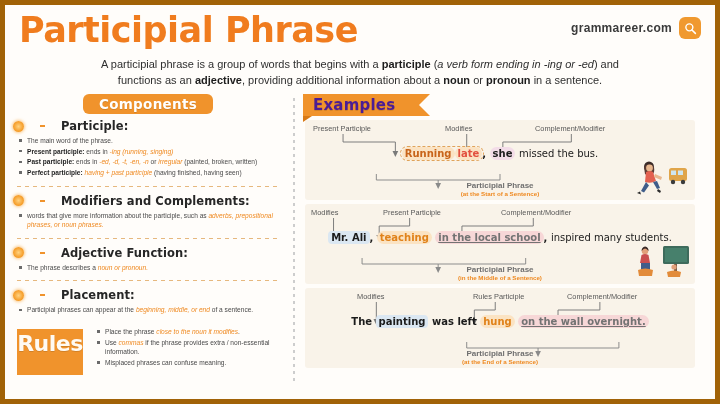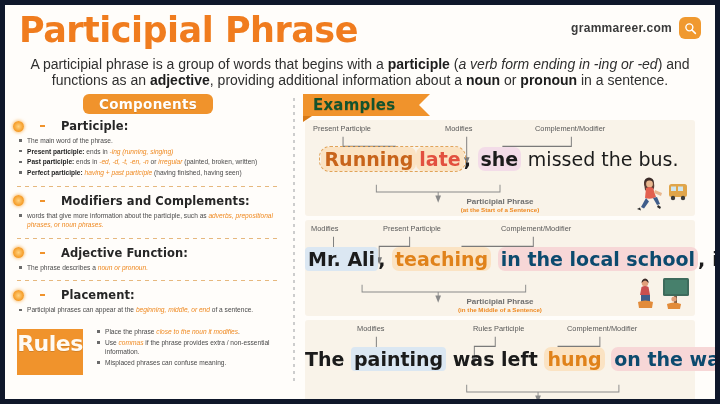--- a/index.html
+++ b/index.html
@@ -3,21 +3,21 @@
 <meta charset="utf-8">
 <style>
   html,body{margin:0;padding:0;}
   body{
     width:720px;height:404px;overflow:hidden;
     font-family:"Liberation Sans","DejaVu Sans",sans-serif;
     background:#ffffff;
   }
   .frame{
     position:relative;width:720px;height:404px;box-sizing:border-box;
-    border:5px solid #0f172a;background:#fffdfa;overflow:hidden;
+    border:5px solid #a16207;background:#fffdfa;overflow:hidden;
   }
   
   .header{position:relative;height:52px;}
   .title{
     position:absolute;left:14px;top:2px;
     font-size:35px;line-height:46px;font-weight:bold;
     color:#f07c1e;letter-spacing:-0.5px;
     font-family:"DejaVu Sans","Liberation Sans",sans-serif;
   }
   .brand{
@@ -25,21 +25,21 @@
   }
   .brand-text{font-size:12px;font-weight:bold;color:#3b3b3b;letter-spacing:0.3px;}
   .brand-btn{
     width:22px;height:22px;border-radius:6px;background:#f0992f;
     display:flex;align-items:center;justify-content:center;
   }
   .brand-btn svg{display:block;}
   
   .intro{
     padding:0 16px;text-align:center;color:#2f2f2f;
-    font-size:14px;line-height:15.5px;
+    font-size:11px;line-height:15.5px;
   }
   .intro b{font-weight:bold;color:#1d1d1d;}
   .intro i{font-style:italic;}
   
   .body{position:relative;display:flex;height:290px;padding-top:6px;}
   .col-left{width:288px;position:relative;padding:0 8px 0 6px;box-sizing:border-box;}
   .divider{
     width:2px;margin-top:4px;
     background-image:linear-gradient(to bottom,#cdcdcd 0 3px,transparent 3px 7px);
     background-size:2px 7px;
@@ -90,51 +90,51 @@
     text-shadow:0 1px 0 rgba(0,0,0,.12);
   }
   .rules-list{position:absolute;left:80px;top:2px;right:2px;}
   .rules-list li{font-size:6.5px;line-height:9px;color:#4a4a4a;margin-bottom:1px;}
   
   .ribbon{
     position:relative;width:116px;height:22px;background:#f0932c;margin-left:2px;
     display:flex;align-items:center;
   }
   .ribbon span{
-    color:#14532d;font-size:15px;font-weight:bold;padding-left:10px;letter-spacing:0.2px;
+    color:#4c1d95;font-size:15px;font-weight:bold;padding-left:10px;letter-spacing:0.2px;
     font-family:"DejaVu Sans","Liberation Sans",sans-serif;
     text-shadow:0 1px 0 rgba(0,0,0,.12);
   }
   .ribbon:after{
     content:"";position:absolute;right:-11px;top:0;width:0;height:0;
     border-top:11px solid #f0932c;border-bottom:11px solid #f0932c;border-right:11px solid transparent;
   }
   .ribbon:before{
     content:"";position:absolute;left:0;bottom:-6px;width:9px;height:6px;background:#d87a17;
     clip-path:polygon(0 0,100% 0,0 100%);
   }
   .ex{
     position:relative;background:#f9f3e9;border-radius:3px;margin:4px 20px 0 4px;
-    height:96px;
+    height:80px;
   }
   .ex-labels{position:relative;height:26px;}
   .lbl{
     position:absolute;font-size:7.4px;color:#585858;white-space:nowrap;
     font-weight:normal;
   }
   .sentence{
     position:absolute;left:0;right:0;top:28px;text-align:center;
-    font-size:19px;font-weight:bold;color:#1b1b1b;white-space:nowrap;
+    font-size:10px;font-weight:bold;color:#1b1b1b;white-space:nowrap;
     font-family:"DejaVu Sans","Liberation Sans",sans-serif;
   }
   .sentence .plain{font-weight:normal;color:#1b1b1b;}
   .w-blue{background:#dbe7f2;border-radius:4px;padding:1px 3px;color:#1b1b1b;}
   .w-pink{background:#f3dce8;border-radius:7px;padding:1px 3px;color:#1b1b1b;}
   .w-orange{background:#fbe3c3;border-radius:7px;padding:1px 3px;color:#e0821a;}
-  .w-red{background:#f7d7d7;border-radius:7px;padding:1px 3px;color:#0c4a6e;}
+  .w-red{background:#f7d7d7;border-radius:7px;padding:1px 3px;color:#737373;text-decoration:underline;}
   .w-dashed{outline:1px dashed #e0a35a;outline-offset:1px;border-radius:9px;}
   .pp-cap{
     position:absolute;left:0;right:0;bottom:2px;text-align:center;line-height:8px;
   }
   .pp-cap .pp1{font-size:8px;color:#6f6f6f;font-weight:bold;display:block;}
   .pp-cap .pp2{font-size:6.2px;color:#ef8a22;font-weight:bold;display:block;}
   .arrow-svg{position:absolute;left:0;top:0;width:100%;height:100%;pointer-events:none;}
   .art{position:absolute;right:4px;bottom:4px;width:58px;height:38px;}
 </style>
 </head>

